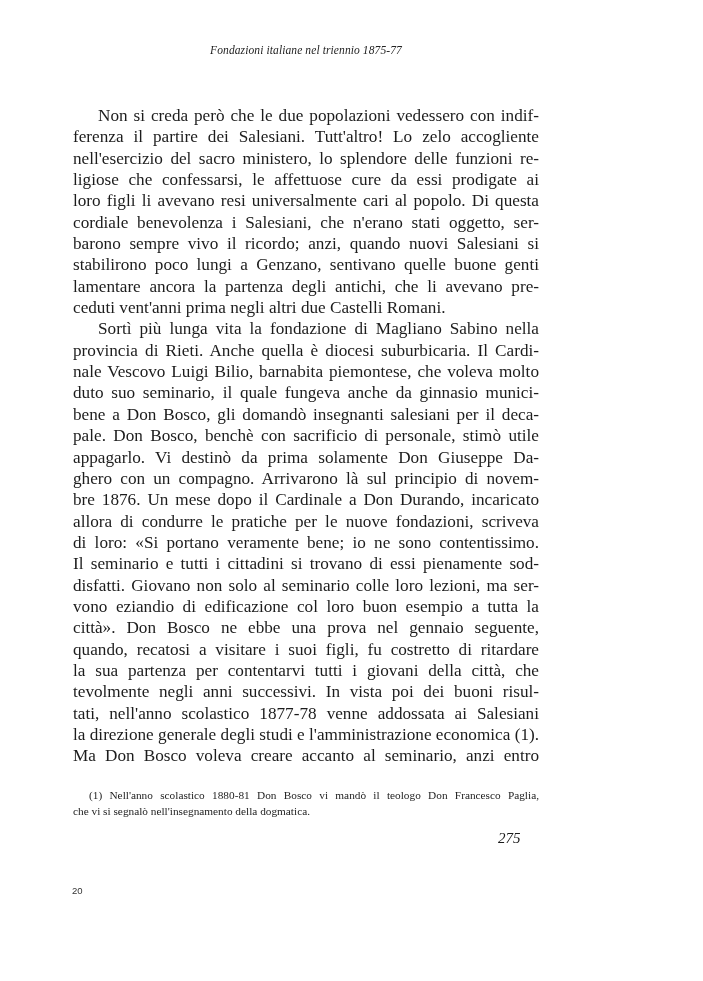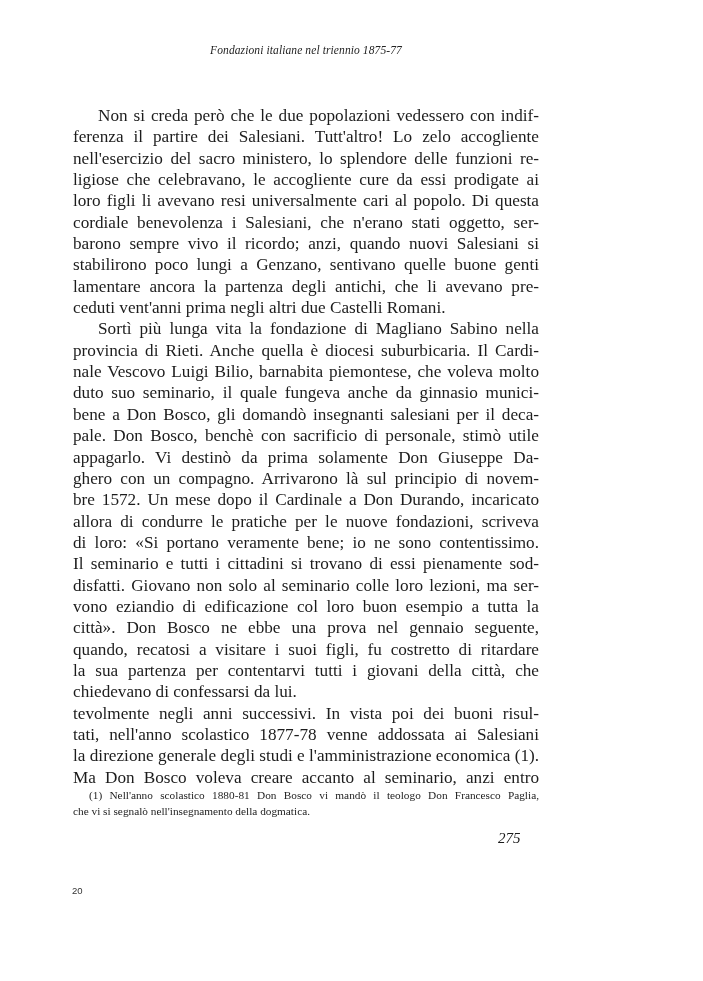--- a/index.html
+++ b/index.html
@@ -84,45 +84,44 @@
   </style>
 </head>
 <body>
 
 <div class="running-head">Fondazioni italiane nel triennio 1875-77</div>
 
 <div class="body-text" id="body-text">
     <span class="line indent">Non si creda però che le due popolazioni vedessero con indif-</span>
     <span class="line">ferenza il partire dei Salesiani. Tutt'altro! Lo zelo accogliente</span>
     <span class="line">nell'esercizio del sacro ministero, lo splendore delle funzioni re-</span>
-    <span class="line">ligiose che celebravano, le accogliente cure da essi prodigate ai</span>
+    <span class="line">ligiose che confessarsi, le affettuose cure da essi prodigate ai</span>
     <span class="line">loro figli li avevano resi universalmente cari al popolo. Di questa</span>
     <span class="line">cordiale benevolenza i Salesiani, che n'erano stati oggetto, ser-</span>
     <span class="line">barono sempre vivo il ricordo; anzi, quando nuovi Salesiani si</span>
     <span class="line">stabilirono poco lungi a Genzano, sentivano quelle buone genti</span>
     <span class="line">lamentare ancora la partenza degli antichi, che li avevano pre-</span>
     <span class="line last">ceduti vent'anni prima negli altri due Castelli Romani.</span>
     <span class="line indent">Sortì più lunga vita la fondazione di Magliano Sabino nella</span>
     <span class="line">provincia di Rieti. Anche quella è diocesi suburbicaria. Il Cardi-</span>
     <span class="line">nale Vescovo Luigi Bilio, barnabita piemontese, che voleva molto</span>
     <span class="line">duto suo seminario, il quale fungeva anche da ginnasio munici-</span>
     <span class="line">bene a Don Bosco, gli domandò insegnanti salesiani per il deca-</span>
     <span class="line">pale. Don Bosco, benchè con sacrificio di personale, stimò utile</span>
     <span class="line">appagarlo. Vi destinò da prima solamente Don Giuseppe Da-</span>
     <span class="line">ghero con un compagno. Arrivarono là sul principio di novem-</span>
-    <span class="line">bre 1572. Un mese dopo il Cardinale a Don Durando, incaricato</span>
+    <span class="line">bre 1876. Un mese dopo il Cardinale a Don Durando, incaricato</span>
     <span class="line">allora di condurre le pratiche per le nuove fondazioni, scriveva</span>
     <span class="line">di loro: «Si portano veramente bene; io ne sono contentissimo.</span>
     <span class="line">Il seminario e tutti i cittadini si trovano di essi pienamente sod-</span>
     <span class="line">disfatti. Giovano non solo al seminario colle loro lezioni, ma ser-</span>
     <span class="line">vono eziandio di edificazione col loro buon esempio a tutta la</span>
     <span class="line">città». Don Bosco ne ebbe una prova nel gennaio seguente,</span>
     <span class="line">quando, recatosi a visitare i suoi figli, fu costretto di ritardare</span>
     <span class="line">la sua partenza per contentarvi tutti i giovani della città, che</span>
-    <span class="line last">chiedevano di confessarsi da lui.</span>
     <span class="line">tevolmente negli anni successivi. In vista poi dei buoni risul-</span>
     <span class="line">tati, nell'anno scolastico 1877-78 venne addossata ai Salesiani</span>
     <span class="line">la direzione generale degli studi e l'amministrazione economica (1).</span>
     <span class="line">Ma Don Bosco voleva creare accanto al seminario, anzi entro</span>
   </div>
 
 <div class="footnote" id="footnote">
     <span class="line indent">(1) Nell'anno scolastico 1880-81 Don Bosco vi mandò il teologo Don Francesco Paglia,</span>
     <span class="line last">che vi si segnalò nell'insegnamento della dogmatica.</span>
   </div>

